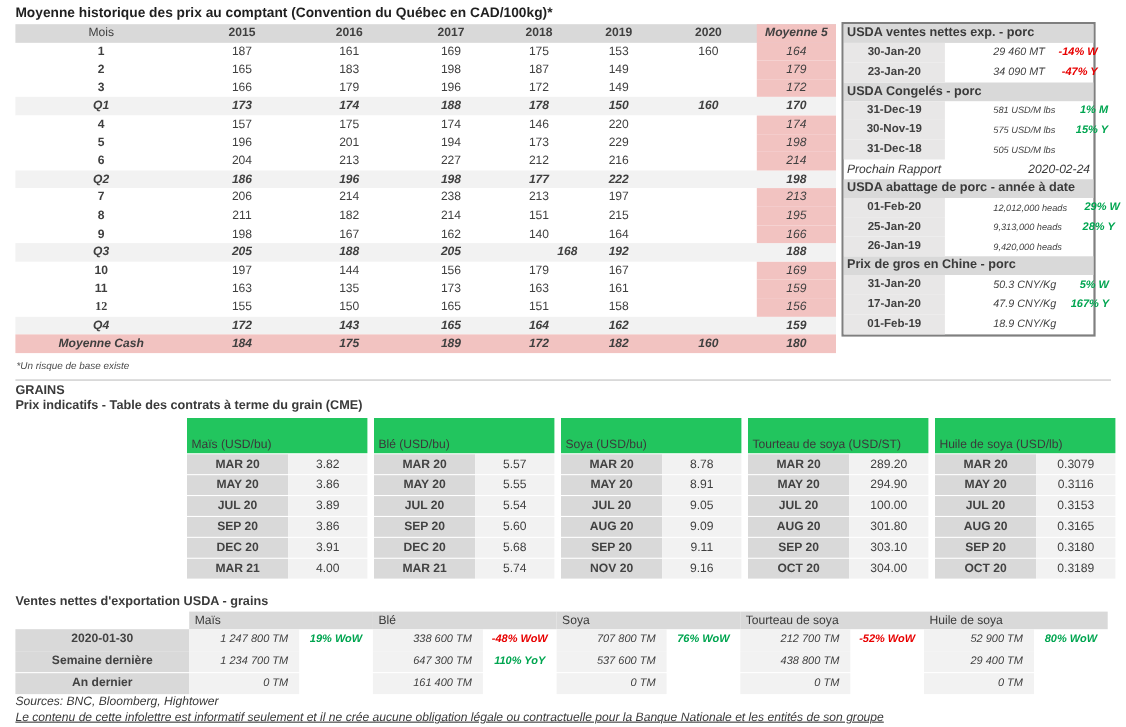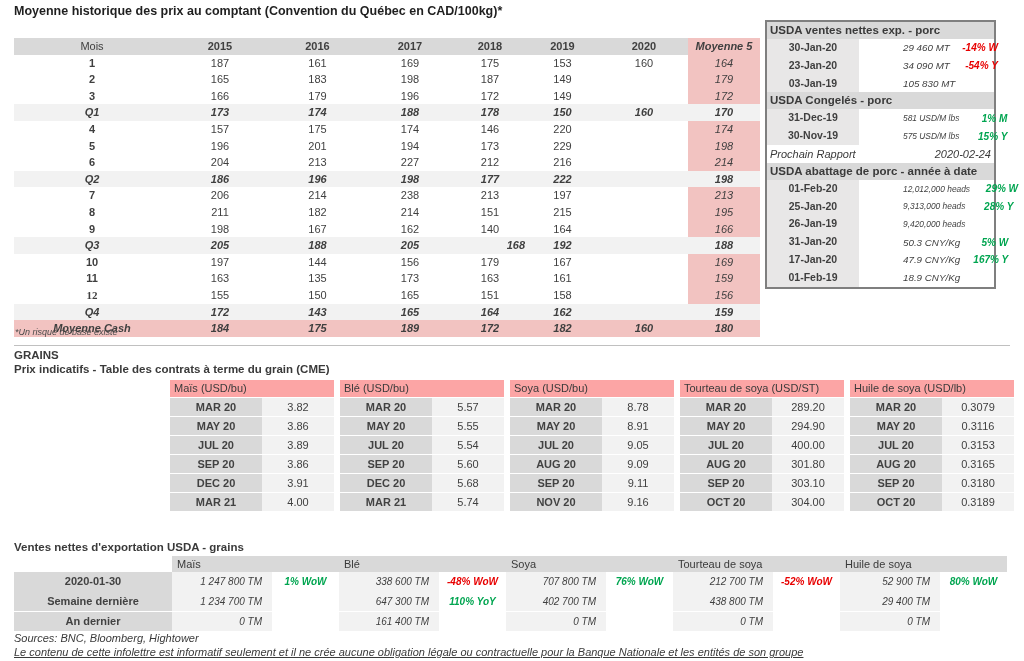--- a/index.html
+++ b/index.html
@@ -4,21 +4,21 @@
 <style>
   * { margin:0; padding:0; box-sizing:border-box; }
   html,body { background:#fff; }
   body {
     width:1024px; height:661px; position:relative; overflow:hidden;
     font-family:"Liberation Sans", sans-serif; color:#3f3f3f;
   }
   .doc-title { position:absolute; left:14px; top:4px; font-size:12.5px; font-weight:bold; color:#1f1f1f; }
 
   
-  .spot { position:absolute; left:14px; top:38px; width:746px; }
+  .spot { position:absolute; left:14px; top:22px; width:746px; }
   .spot-row { display:flex; height:16.6px; }
   .spot-cell { text-align:center; font-size:11px; line-height:16.6px; overflow:hidden; white-space:nowrap; }
   .r-header { background:#d9d9d9; }
   .r-header .spot-cell { font-weight:bold; color:#404040; }
   .r-header .c-label { font-weight:normal; }
   .r-month { background:#fff; }
   .r-month .c-label { font-weight:bold; }
   .r-quarter { background:#f2f2f2; }
   .r-quarter .spot-cell { font-weight:bold; font-style:italic; }
   .r-cash { background:#f2c3c1; }
@@ -38,21 +38,21 @@
   .p-pct { width:56px; flex:none; font-weight:bold; font-style:italic; font-size:10px; text-align:right; padding-right:8px; white-space:nowrap; }
   .p-note { display:flex; justify-content:space-between; align-items:center; height:17.8px; font-style:italic; font-size:11px; padding:0 3px; color:#3a3a3a; }
   .up { color:#00a550;font-style:italic; }
   .down { color:#e80000; }
 
   
   .grains-h { position:absolute; left:14px; top:349px; font-size:11.5px; font-weight:bold; color:#3a3a3a; }
   .grains-sub { position:absolute; left:14px; top:363px; font-size:11.5px; font-weight:bold; color:#3a3a3a; }
   .futures { position:absolute; left:170px; top:380px; display:flex; gap:6px; }
   .fut-group { width:164px; flex:none; }
-  .fut-header { background:#fca5a5; font-size:11px; height:17px; line-height:16px; padding:0 4px; color:#3a3a3a; white-space:nowrap; overflow:hidden; }
+  .fut-header { background:#22c55e; font-size:11px; height:17px; line-height:16px; padding:16px 4px; color:#3a3a3a; white-space:nowrap; overflow:hidden; }
   .fut-row { display:flex; height:18.4px; margin-top:0.6px; }
   .fut-month { width:92px; flex:none; background:#d9d9d9; font-weight:bold; text-align:center; font-size:11px; line-height:18.4px; color:#424242; }
   .fut-val { width:72px; flex:none; background:#f2f2f2; text-align:center; font-size:11px; line-height:18.4px; }
 
   
   .exp-title { position:absolute; left:14px; top:541px; font-size:11.5px; font-weight:bold; color:#3a3a3a; }
   .exports { position:absolute; left:14px; top:556px; }
   .exp-hrow { display:flex; height:16px; }
   .exp-hspacer { width:158px; flex:none; }
   .exp-hgroup { width:167px; flex:none; background:#d9d9d9; font-size:11px; line-height:16px; padding:0 5px; color:#3a3a3a; white-space:nowrap; overflow:hidden; }
@@ -258,58 +258,59 @@
 <div class="panel">
     <div class="panel-header">USDA ventes nettes exp. - porc</div>
     <div class="panel-row">
       <div class="p-date">30-Jan-20</div>
       <div class="p-val">29 460  MT</div>
       <div class="p-pct down">-14% W</div>
     </div>
     <div class="panel-row">
       <div class="p-date">23-Jan-20</div>
       <div class="p-val">34 090  MT</div>
-      <div class="p-pct down">-54% Y</div>
-    </div>
-    <div class="panel-row">
-      <div class="p-date">03-Jan-19</div>
-      <div class="p-val">105 830  MT</div>
-      <div class="p-pct "></div>
+      <div class="p-pct down">-47% Y</div>
     </div>
     <div class="panel-header">USDA Congelés - porc</div>
     <div class="panel-row">
       <div class="p-date">31-Dec-19</div>
       <div class="p-val small">581 USD/M lbs</div>
       <div class="p-pct up">1% M</div>
     </div>
     <div class="panel-row">
       <div class="p-date">30-Nov-19</div>
       <div class="p-val small">575 USD/M lbs</div>
       <div class="p-pct up">15% Y</div>
     </div>
+    <div class="panel-row">
+      <div class="p-date">31-Dec-18</div>
+      <div class="p-val small">505 USD/M lbs</div>
+      <div class="p-pct "></div>
+    </div>
     <div class="p-note">
       <div class="">Prochain Rapport</div>
       <div class="">2020-02-24</div>
     </div>
     <div class="panel-header">USDA abattage de porc - année à date</div>
     <div class="panel-row">
       <div class="p-date">01-Feb-20</div>
       <div class="p-val small">12,012,000 heads</div>
       <div class="p-pct up">29% W</div>
     </div>
     <div class="panel-row">
       <div class="p-date">25-Jan-20</div>
       <div class="p-val small">9,313,000 heads</div>
       <div class="p-pct up">28% Y</div>
     </div>
     <div class="panel-row">
       <div class="p-date">26-Jan-19</div>
       <div class="p-val small">9,420,000 heads</div>
       <div class="p-pct "></div>
     </div>
+    <div class="panel-header">Prix de gros en Chine - porc</div>
     <div class="panel-row">
       <div class="p-date">31-Jan-20</div>
       <div class="p-val">50.3 CNY/Kg</div>
       <div class="p-pct up">5% W</div>
     </div>
     <div class="panel-row">
       <div class="p-date">17-Jan-20</div>
       <div class="p-val">47.9 CNY/Kg</div>
       <div class="p-pct up">167% Y</div>
     </div>
@@ -409,21 +410,21 @@
       <div class="fut-row">
         <div class="fut-month">MAR 20</div>
         <div class="fut-val">289.20</div>
       </div>
       <div class="fut-row">
         <div class="fut-month">MAY 20</div>
         <div class="fut-val">294.90</div>
       </div>
       <div class="fut-row">
         <div class="fut-month">JUL 20</div>
-        <div class="fut-val">400.00</div>
+        <div class="fut-val">100.00</div>
       </div>
       <div class="fut-row">
         <div class="fut-month">AUG 20</div>
         <div class="fut-val">301.80</div>
       </div>
       <div class="fut-row">
         <div class="fut-month">SEP 20</div>
         <div class="fut-val">303.10</div>
       </div>
       <div class="fut-row">
@@ -466,37 +467,37 @@
       <div class="exp-hspacer"></div>
       <div class="exp-hgroup">Maïs</div>
       <div class="exp-hgroup">Blé</div>
       <div class="exp-hgroup">Soya</div>
       <div class="exp-hgroup">Tourteau de soya</div>
       <div class="exp-hgroup">Huile de soya</div>
     </div>
     <div class="exp-row">
       <div class="exp-label">2020-01-30</div>
       <div class="exp-val">1 247 800 TM</div>
-      <div class="exp-pct up">1% WoW</div>
+      <div class="exp-pct up">19% WoW</div>
       <div class="exp-val">338 600 TM</div>
       <div class="exp-pct down">-48% WoW</div>
       <div class="exp-val">707 800 TM</div>
       <div class="exp-pct up">76% WoW</div>
       <div class="exp-val">212 700 TM</div>
       <div class="exp-pct down">-52% WoW</div>
       <div class="exp-val">52 900 TM</div>
       <div class="exp-pct up">80% WoW</div>
     </div>
     <div class="exp-row">
       <div class="exp-label">Semaine dernière</div>
       <div class="exp-val">1 234 700 TM</div>
       <div class="exp-pct "></div>
       <div class="exp-val">647 300 TM</div>
       <div class="exp-pct up">110% YoY</div>
-      <div class="exp-val">402 700 TM</div>
+      <div class="exp-val">537 600 TM</div>
       <div class="exp-pct "></div>
       <div class="exp-val">438 800 TM</div>
       <div class="exp-pct "></div>
       <div class="exp-val">29 400 TM</div>
       <div class="exp-pct "></div>
     </div>
     <div class="exp-row">
       <div class="exp-label">An dernier</div>
       <div class="exp-val">0 TM</div>
       <div class="exp-pct "></div>

